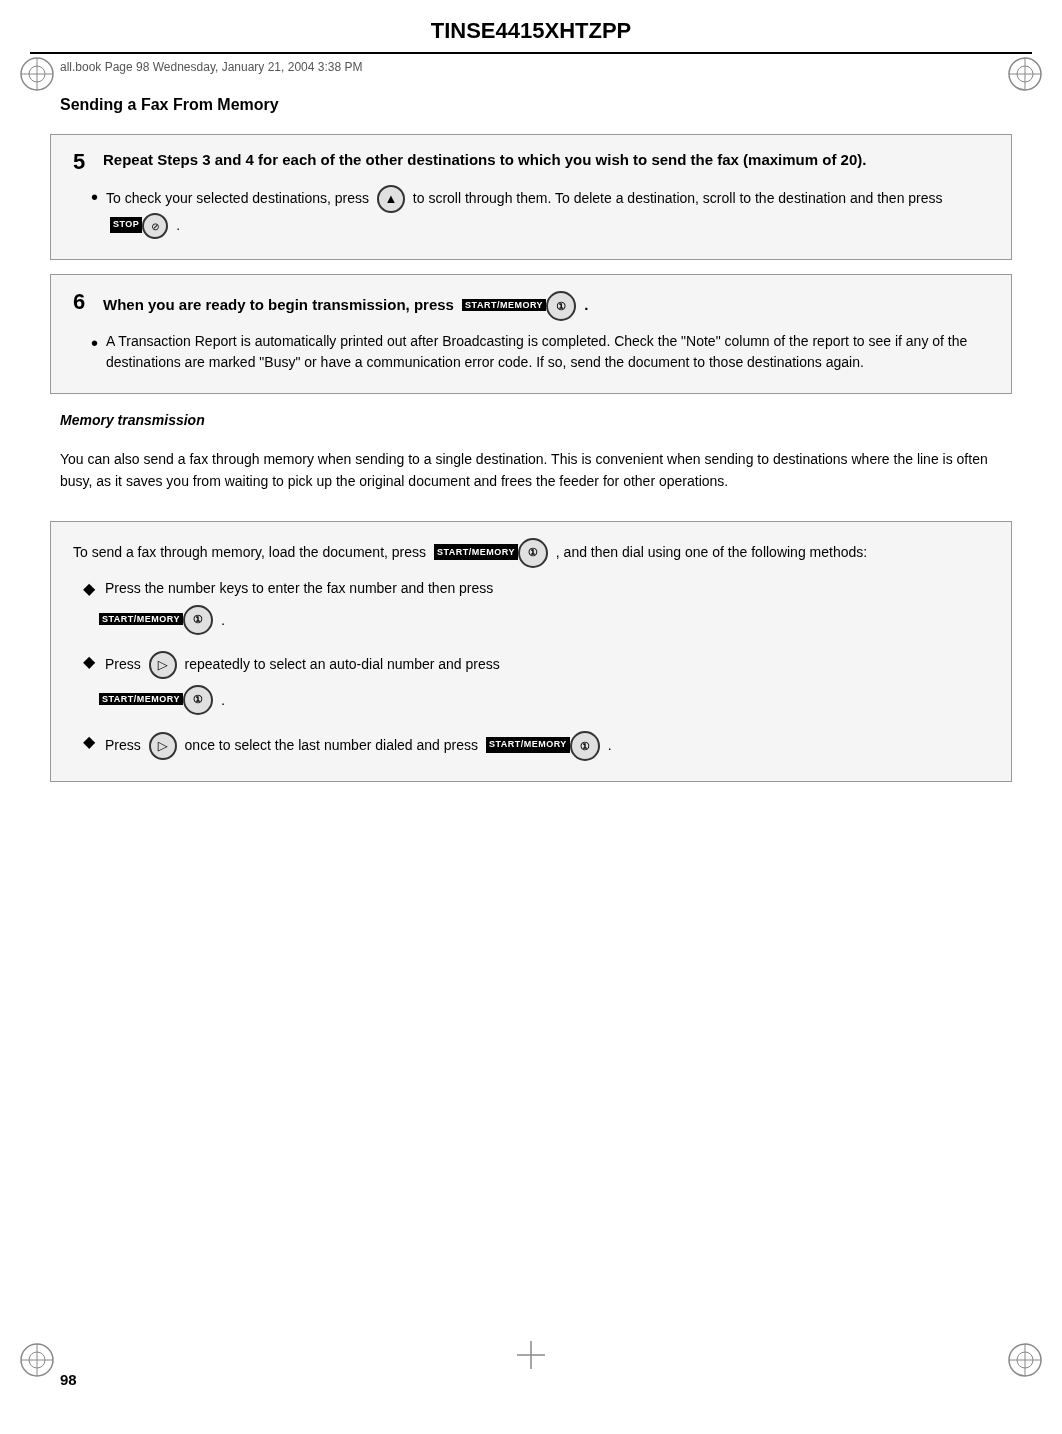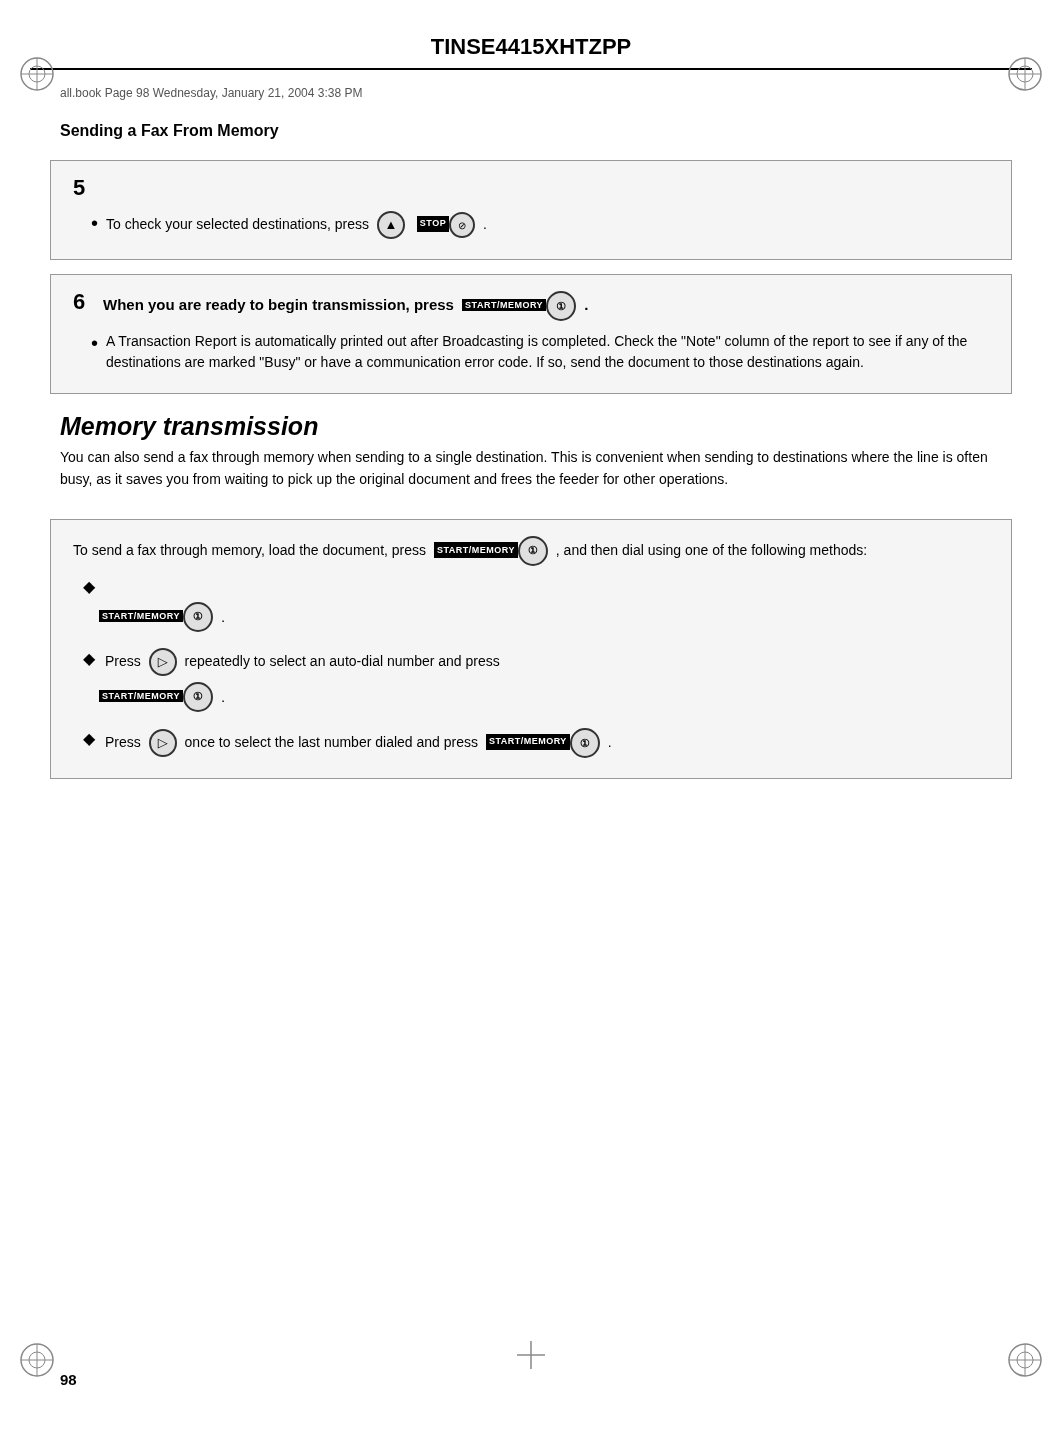--- a/index.html
+++ b/index.html
@@ -13,21 +13,21 @@
       position: relative;
     }
 
     
     .page-header {
       text-align: center;
       font-size: 22px;
       font-weight: bold;
       padding: 18px 0 8px 0;
       border-bottom: 2px solid #000;
-      margin: 16px 30px;
+      margin: 0 30px;
     }
 
     
     .file-info {
       font-size: 12px;
       color: #555;
       margin: 6px 30px 0 30px;
       padding-left: 30px;
     }
 
@@ -149,24 +149,24 @@
       align-items: center;
       justify-content: center;
       font-size: 13px;
     }
 
     
     .memory-section {
       margin: 18px 60px 0 60px;
     }
     .memory-title {
-      font-size: 25px;
+      font-size: 14px;
       font-style: italic;
       font-weight: bold;
-      margin-bottom: 5px;
+      margin-bottom: 20px;
     }
     .memory-body {
       font-size: 14px;
       line-height: 1.6;
       margin-bottom: 28px;
     }
 
     
     .info-box {
       margin: 10px 50px;
@@ -259,30 +259,32 @@
   <span>all.book  Page 98  Wednesday, January 21, 2004  3:38 PM</span>
 </div>
 
 <div class="section-title">
   <span>Sending a Fax From Memory</span>
 </div>
 
 <div class="instruction-box">
   <div class="step-row">
     <span class="step-num">5</span>
+    <span class="step-text">Repeat Steps 3 and 4 for each of the other destinations to which you wish to send the fax (maximum of 20).</span>
   </div>
 
   <div class="bullet-item">
     <span class="bullet-dot">•</span>
     <span class="bullet-text">
       <span>To check your selected destinations, press</span>
       
       <span class="btn-inline">
         <span class="btn-arrow">▲</span>
       </span>
+      <span>to scroll through them. To delete a destination, scroll to the destination and then press</span>
       
       <span class="btn-inline">
         <span class="btn-label">STOP</span>
         <span class="btn-circle-sm">⊘</span>
       </span>
       <span>.</span>
     </span>
   </div>
 </div>
 
@@ -317,20 +319,23 @@
     
     <span class="btn-inline">
       <span class="btn-label">START/MEMORY</span>
       <span class="btn-circle">①</span>
     </span>
     <span>, and then dial using one of the following methods:</span>
   </div>
 
   <div class="diamond-item">
     <span class="diamond">◆</span>
+    <span class="diamond-text">
+      <span>Press the number keys to enter the fax number and then press</span>
+    </span>
   </div>
   <div class="sub-btn-row">
     <span class="btn-inline">
       <span class="btn-label">START/MEMORY</span>
       <span class="btn-circle">①</span>
     </span>
     <span>.</span>
   </div>
 
   <div class="diamond-item" style="margin-top:16px;">

